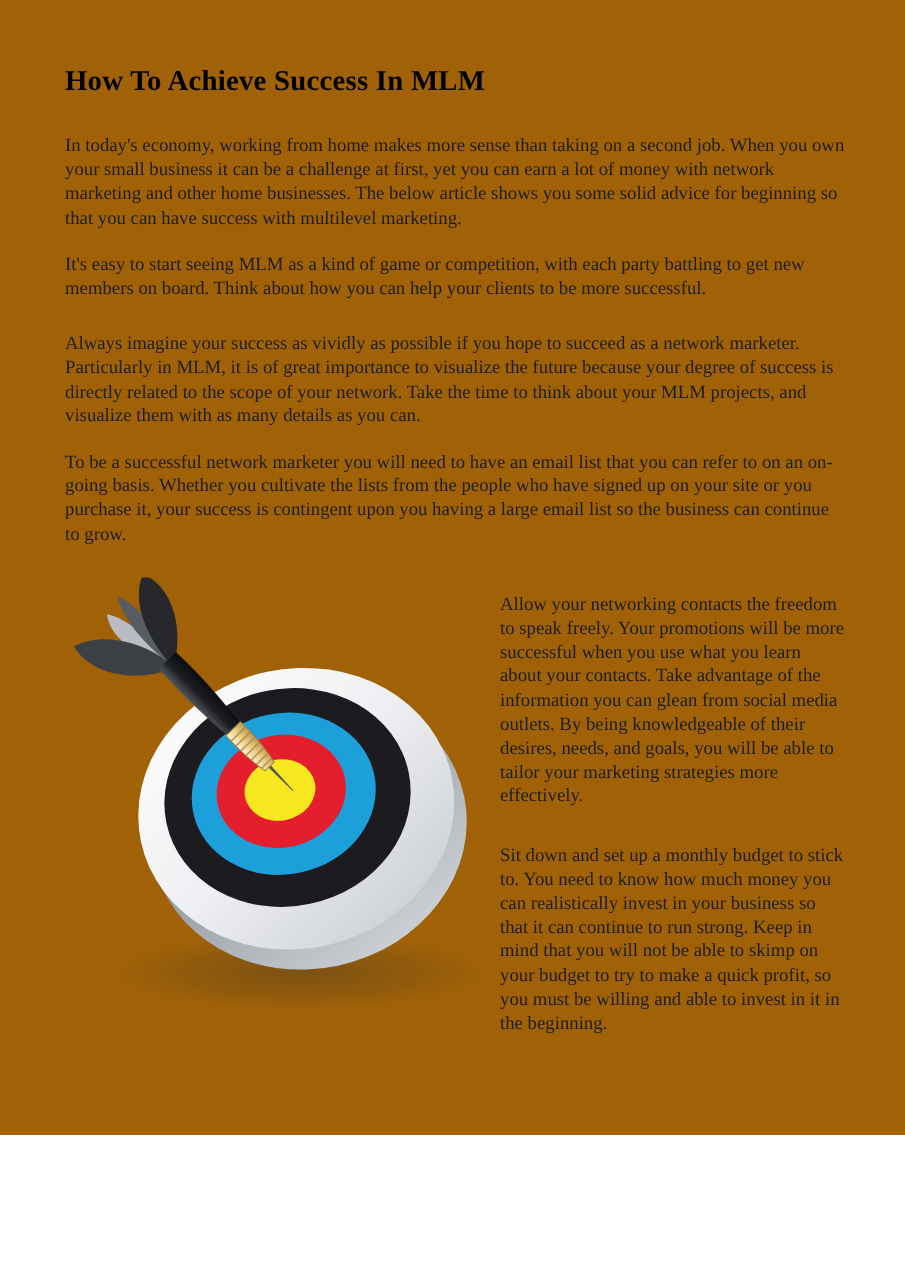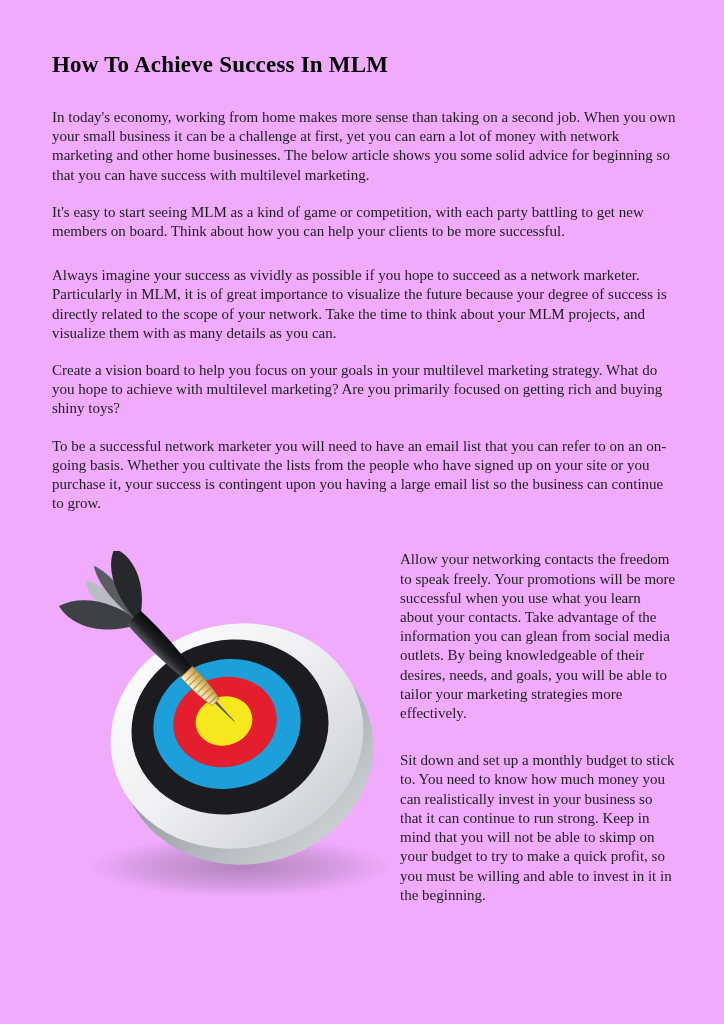--- a/index.html
+++ b/index.html
@@ -1,50 +1,49 @@
 <!DOCTYPE html>
 <html><head>
 <meta charset="utf-8">
 <style>
   html,body { margin:0; padding:0; background:#ffffff; }
   .page {
-    position:relative; width:724px; height:1024px; margin:0 auto;
-    background:#f0abfc; overflow:hidden;
+    position:relative; width:724px; height:908px; margin:0 auto;
+    background:#a16207; overflow:hidden;
     font-family:"Liberation Serif","DejaVu Serif",serif;
     color:#1d1d1d;
   }
   .content { padding:52px 46px 0 52px; }
   h1.title {
     margin:0; font-size:23px; line-height:26px; font-weight:700;
     color:#000000; letter-spacing:0.2px;
     font-family:"Liberation Serif","DejaVu Serif",serif;
   }
   p { margin:0; font-size:15px; line-height:19.2px; color:#1d1d1d; }
   .p-first    { margin-top:30px; }
   .p-norm     { margin-top:18px; }
   .p-wide-gap { margin-top:25px; }
   .p-last     { margin-top:4px; }
-  .media-row  { display:flex; align-items:flex-end; margin-top:11px; margin-left:-22px; }
+  .media-row  { display:flex; align-items:center; margin-top:11px; margin-left:-22px; }
   .figure     { flex:0 0 358px; width:358px; height:354px; }
   .figure svg { display:block; width:358px; height:354px; }
   .side-col   { width:276px; margin-left:12px; padding-top:26px; }
   .side-col p + p { margin-top:28px; }
 </style>
 </head>
 <body>
 
 <div class="page">
   <div class="content">
 
     <h1 class="title">How To Achieve Success In MLM</h1>
 
     <p class="p-first">In today's economy, working from home makes more sense than taking on a second job. When you own your small business it can be a challenge at first, yet you can earn a lot of money with network marketing and other home businesses. The below article shows you some solid advice for beginning so that you can have success with multilevel marketing.</p>
     <p class="p-norm">It's easy to start seeing MLM as a kind of game or competition, with each party battling to get new members on board. Think about how you can help your clients to be more successful.</p>
     <p class="p-wide-gap">Always imagine your success as vividly as possible if you hope to succeed as a network marketer. Particularly in MLM, it is of great importance to visualize the future because your degree of success is directly related to the scope of your network. Take the time to think about your MLM projects, and visualize them with as many details as you can.</p>
-    <p class="p-norm">Create a vision board to help you focus on your goals in your multilevel marketing strategy. What do you hope to achieve with multilevel marketing? Are you primarily focused on getting rich and buying shiny toys?</p>
     <p class="p-norm">To be a successful network marketer you will need to have an email list that you can refer to on an on-going basis. Whether you cultivate the lists from the people who have signed up on your site or you purchase it, your success is contingent upon you having a large email list so the business can continue to grow.</p>
 
     <div class="media-row">
 
       <div class="figure">
         <svg viewBox="0 0 358 354" xmlns="http://www.w3.org/2000/svg">
           <defs>
             <radialGradient id="shadowGrad" cx="50%" cy="50%" r="50%">
               <stop offset="0%" stop-color="rgba(40,44,48,0.30)"></stop>
               <stop offset="65%" stop-color="rgba(40,44,48,0.13)"></stop>

